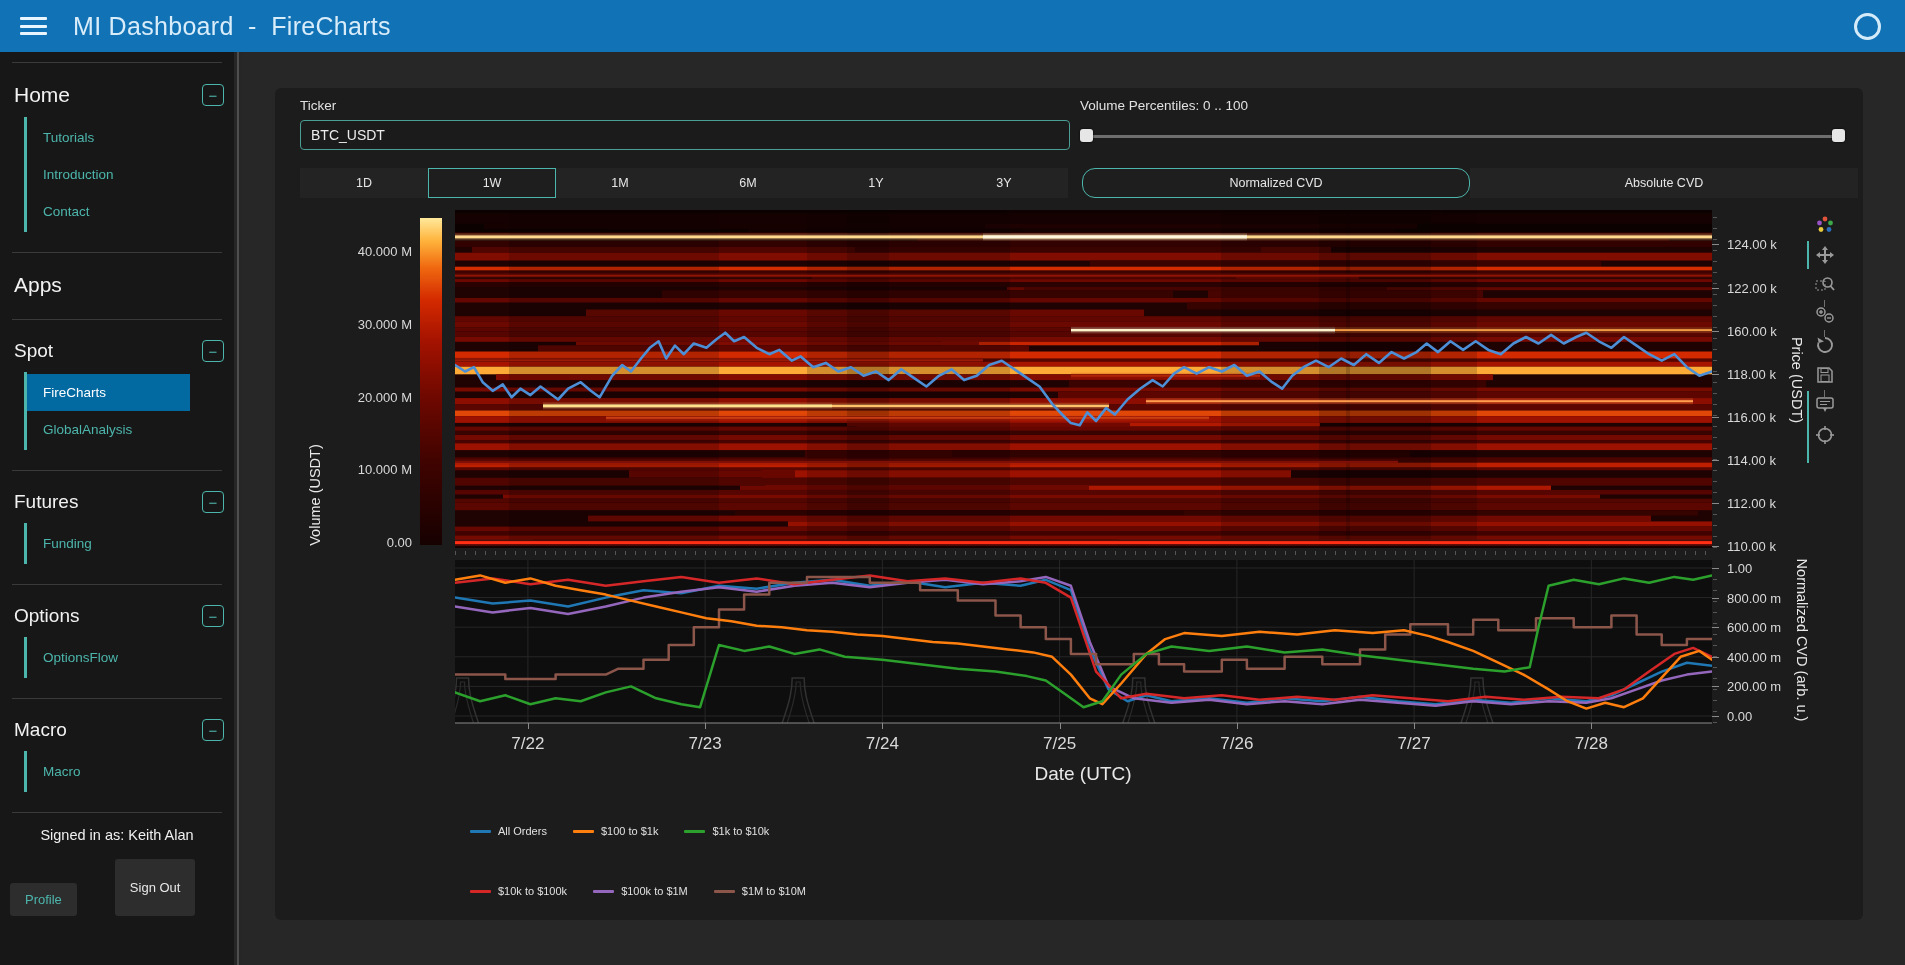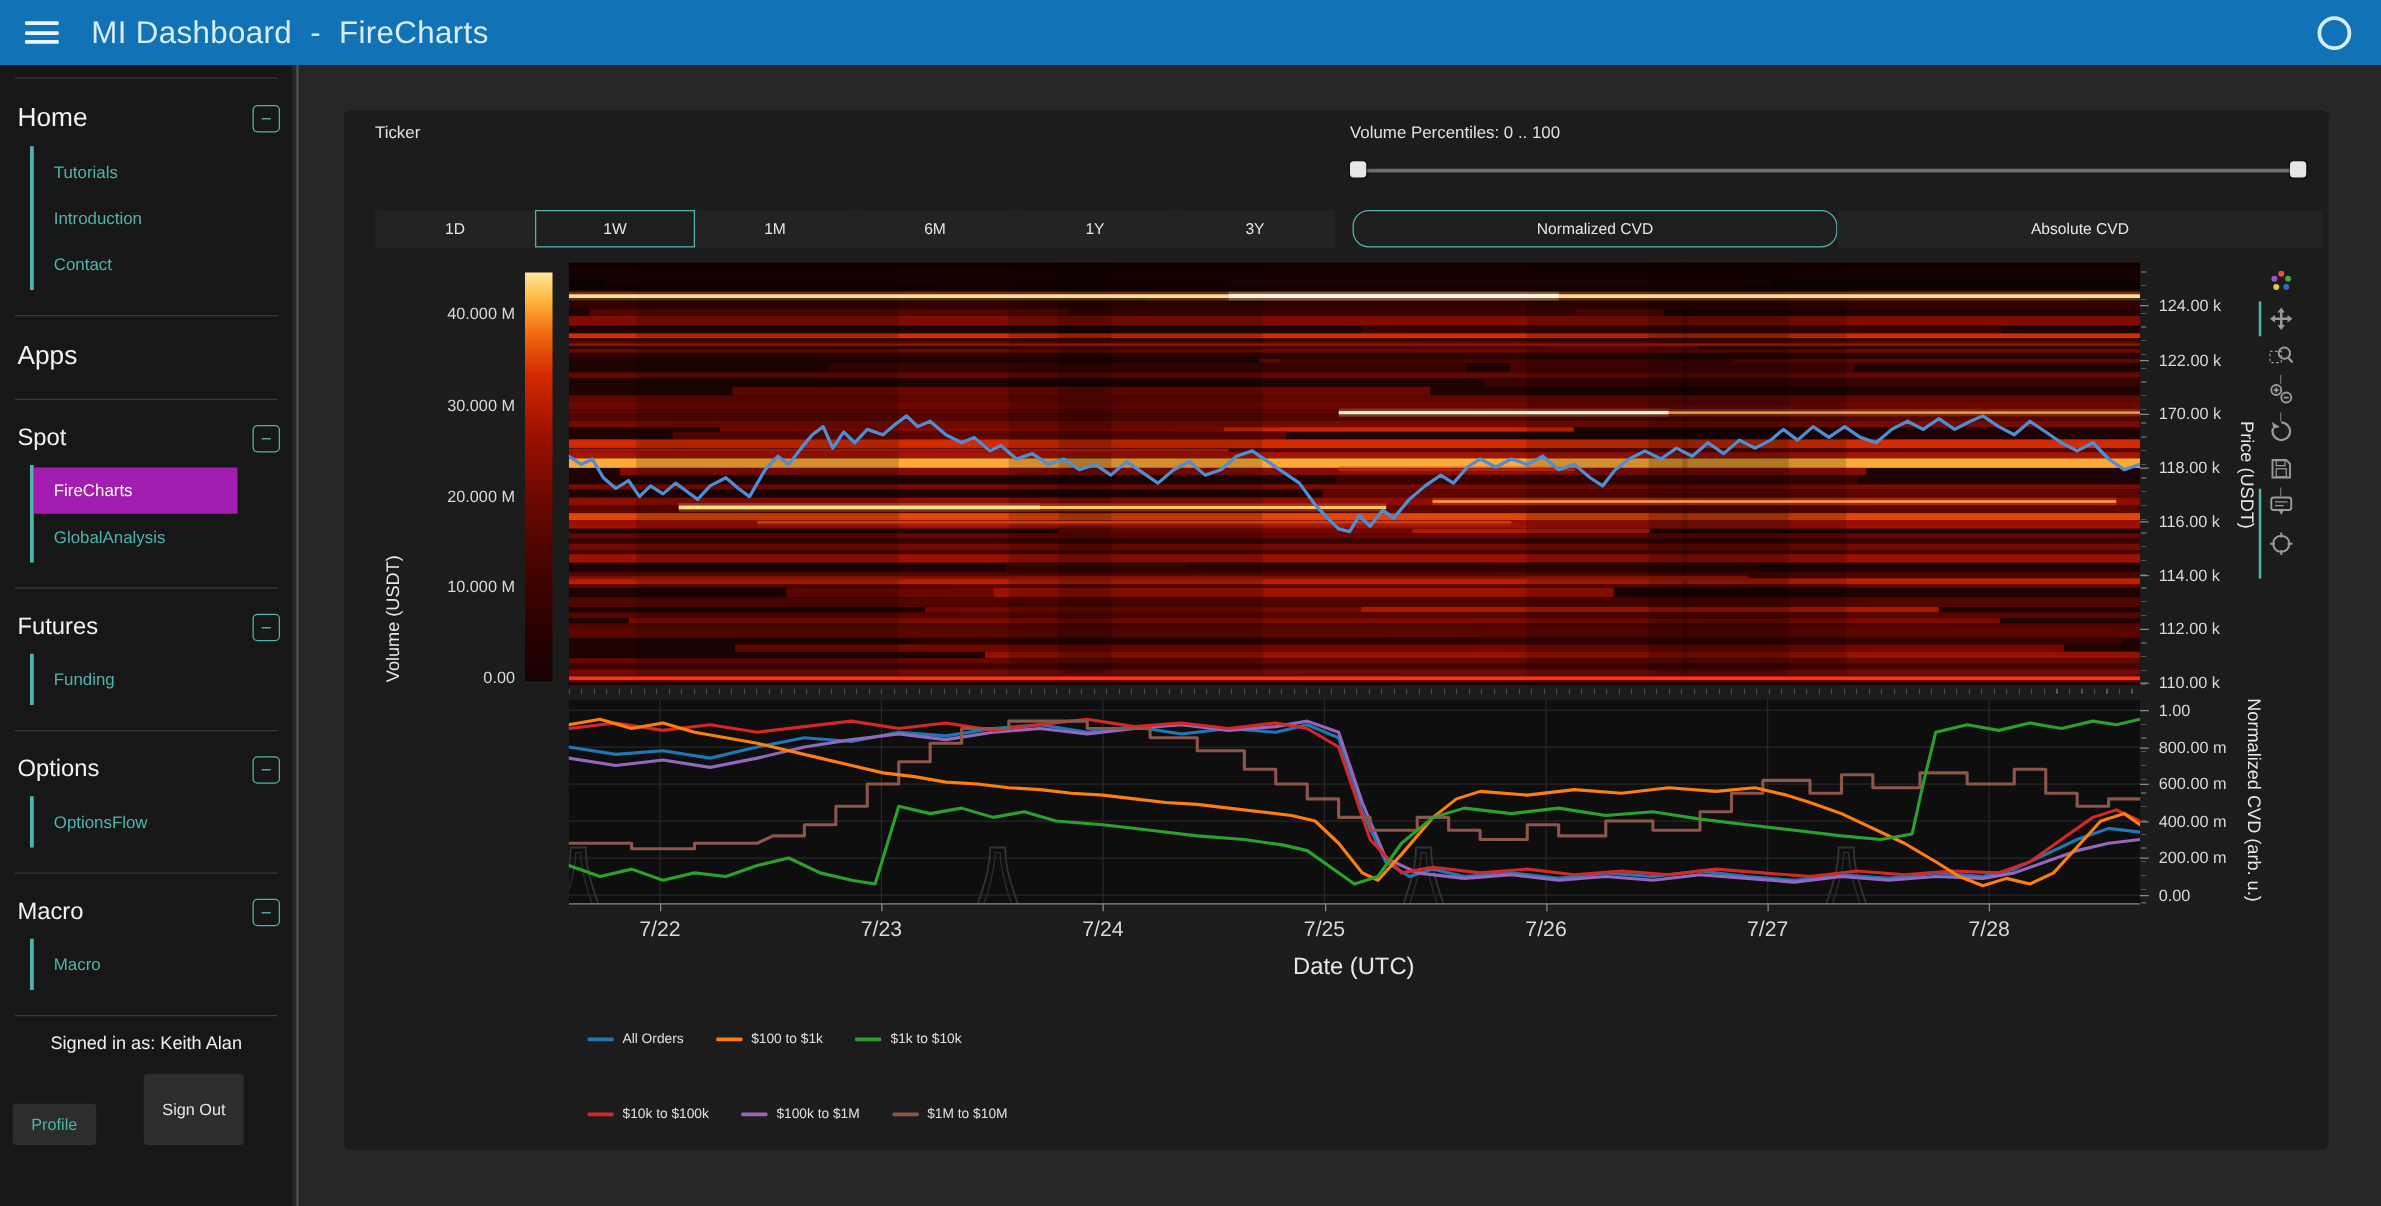--- a/index.html
+++ b/index.html
@@ -16,21 +16,21 @@
   #gutter i{position:absolute;left:3px;top:0;width:2px;height:100%;background:#4e4e4e;}
   .side-divider{border:none;border-top:1px solid #3a3a3a;margin:10px 12px;}
   .side-section{padding:4px 0 6px 0;}
   .sec-head{display:flex;align-items:center;padding:6px 10px 6px 14px;}
   .sec-title{color:#f2f2f2;font-size:19px;font-weight:500;}
   .sec-title.big{font-size:21px;}
   .collapse-btn{margin-left:auto;width:22px;height:22px;border:1px solid #4db6ac;border-radius:4px;background:transparent;
     color:#4db6ac;font-size:15px;line-height:19px;text-align:center;cursor:pointer;padding:0;}
   .side-items{margin:4px 0 4px 24px;border-left:3px solid #4db6ac;padding:2px 0;}
   .side-item{color:#4db6ac;font-size:13.5px;padding:11px 10px 11px 16px;cursor:pointer;}
-  .side-item.selected{background:#a21caf;color:#ffffff;margin-right:44px;}
+  .side-item.selected{background:#0369a1;color:#ffffff;margin-right:44px;}
   #signed-in{color:#f0f0f0;font-size:14.5px;text-align:center;margin:14px 8px 16px 8px;}
   #side-btns{display:flex;justify-content:flex-start;padding:0 10px;gap:38px;}
   #side-btns button{background:#2d2d2d;border:none;border-radius:3px;font-size:13px;padding:9px 15px;cursor:pointer;}
   #profile-btn{color:#4db6ac;margin-top:24px;}
   #signout-btn{color:#e8e8e8;}
   
   #main{position:absolute;left:242px;top:52px;width:1663px;height:913px;background:#272727;}
   #card{position:absolute;left:33px;top:36px;width:1588px;height:832px;background:#1c1c1c;border-radius:6px;}
   .ctl-label{position:absolute;color:#e0e0e0;font-size:13.5px;}
   #ticker-input{position:absolute;left:25px;top:32px;width:748px;height:28px;background:#1b1b1b;border:1px solid #4a9e94;
@@ -154,20 +154,21 @@
     <button id="signout-btn">Sign Out</button>
   </div>
 </div>
 <div id="gutter">
     <i></i>
   </div>
 
 <div id="main">
   <div id="card">
     <div class="ctl-label" style="left:25px;top:10px;">Ticker</div>
+    <input id="ticker-input" value="BTC_USDT" style="">
     <div class="ctl-label" style="left:805px;top:10px;">Volume Percentiles: 0 .. 100</div>
     <div id="vp-slider">
       <div id="vp-track"></div>
       <div class="vp-handle" style="left:0;"></div>
       <div class="vp-handle" style="right:0;"></div>
     </div>
     <div id="tf-row" class="seg-row" style="left:25px;width:768px;">
         <button class="seg-btn" style="flex: 1 1 0px;">1D</button>
         <button class="seg-btn selected" style="flex: 1 1 0px;">1W</button>
         <button class="seg-btn" style="flex: 1 1 0px;">1M</button>
@@ -308,21 +309,21 @@
             <polyline points="0.0,155.0 10.1,161.5 18.9,157.2 27.7,172.2 37.7,180.8 47.8,174.4 56.6,187.3 65.4,178.7 75.4,185.1 85.5,176.5 94.3,183.0 103.1,189.5 113.1,178.7 125.7,172.2 135.8,180.8 144.6,187.3 157.1,165.8 167.2,155.0 176.0,161.5 186.0,148.5 194.8,137.8 203.6,131.3 211.2,148.5 220.0,135.6 228.8,144.2 238.8,133.5 251.4,137.8 261.5,129.2 270.3,122.7 279.1,131.3 289.1,127.0 301.7,137.8 314.3,144.2 324.3,139.9 336.9,150.7 345.7,146.4 358.2,157.2 370.8,152.9 383.4,161.5 396.0,157.2 408.5,165.8 421.1,161.5 433.7,170.1 446.2,159.3 458.8,167.9 471.4,176.5 483.9,165.8 496.5,159.3 509.1,170.1 521.7,165.8 534.2,155.0 546.8,150.7 559.4,159.3 571.9,167.9 584.5,176.5 597.1,193.8 607.1,204.5 615.9,213.1 624.7,215.3 632.3,202.4 641.1,211.0 651.1,198.1 659.9,204.5 672.5,189.5 685.1,178.7 697.6,170.1 707.7,176.5 719.0,163.6 729.1,157.2 741.6,163.6 754.2,157.2 766.8,161.5 779.3,155.0 791.9,165.8 804.5,161.5 817.1,172.2 827.1,178.7 837.2,165.8 848.5,157.2 861.0,150.7 873.6,157.2 886.2,148.5 898.8,155.0 911.3,144.2 923.9,152.9 936.5,142.1 949.0,148.5 961.6,142.1 971.7,133.5 983.0,142.1 995.5,131.3 1008.1,139.9 1020.7,131.3 1033.3,139.9 1045.8,144.2 1058.4,133.5 1071.0,127.0 1083.5,133.5 1096.1,124.9 1108.7,133.5 1121.2,127.0 1131.3,122.7 1143.9,131.3 1156.4,137.8 1169.0,127.0 1181.6,135.6 1194.1,144.2 1206.7,150.7 1219.3,144.2 1231.9,157.2 1244.4,165.8 1257.0,161.5" fill="none" stroke="#4d8fd6" stroke-width="2.6" stroke-linejoin="round" stroke-linecap="round"></polyline>
           </svg></div>
       <div class="tickstrip-x" style="left:180px;top:348px;width:1257px;"></div>
       <div class="tickstrip-y" style="left:1438px;top:7px;height:338px;"></div>
       <div id="price-labels">
           <div class="major-tick-y" style="left: 1437px; top: 41.4459px;"></div>
           <div class="ax-label r" style="left: 1452px; top: 41.4459px;">124.00 k</div>
           <div class="major-tick-y" style="left: 1437px; top: 84.5032px;"></div>
           <div class="ax-label r" style="left: 1452px; top: 84.5032px;">122.00 k</div>
           <div class="major-tick-y" style="left: 1437px; top: 127.561px;"></div>
-          <div class="ax-label r" style="left: 1452px; top: 127.561px;">170.00 k</div>
+          <div class="ax-label r" style="left: 1452px; top: 127.561px;">160.00 k</div>
           <div class="major-tick-y" style="left: 1437px; top: 170.618px;"></div>
           <div class="ax-label r" style="left: 1452px; top: 170.618px;">118.00 k</div>
           <div class="major-tick-y" style="left: 1437px; top: 213.675px;"></div>
           <div class="ax-label r" style="left: 1452px; top: 213.675px;">116.00 k</div>
           <div class="major-tick-y" style="left: 1437px; top: 256.732px;"></div>
           <div class="ax-label r" style="left: 1452px; top: 256.732px;">114.00 k</div>
           <div class="major-tick-y" style="left: 1437px; top: 299.79px;"></div>
           <div class="ax-label r" style="left: 1452px; top: 299.79px;">112.00 k</div>
           <div class="major-tick-y" style="left: 1437px; top: 342.847px;"></div>
           <div class="ax-label r" style="left: 1452px; top: 342.847px;">110.00 k</div>

